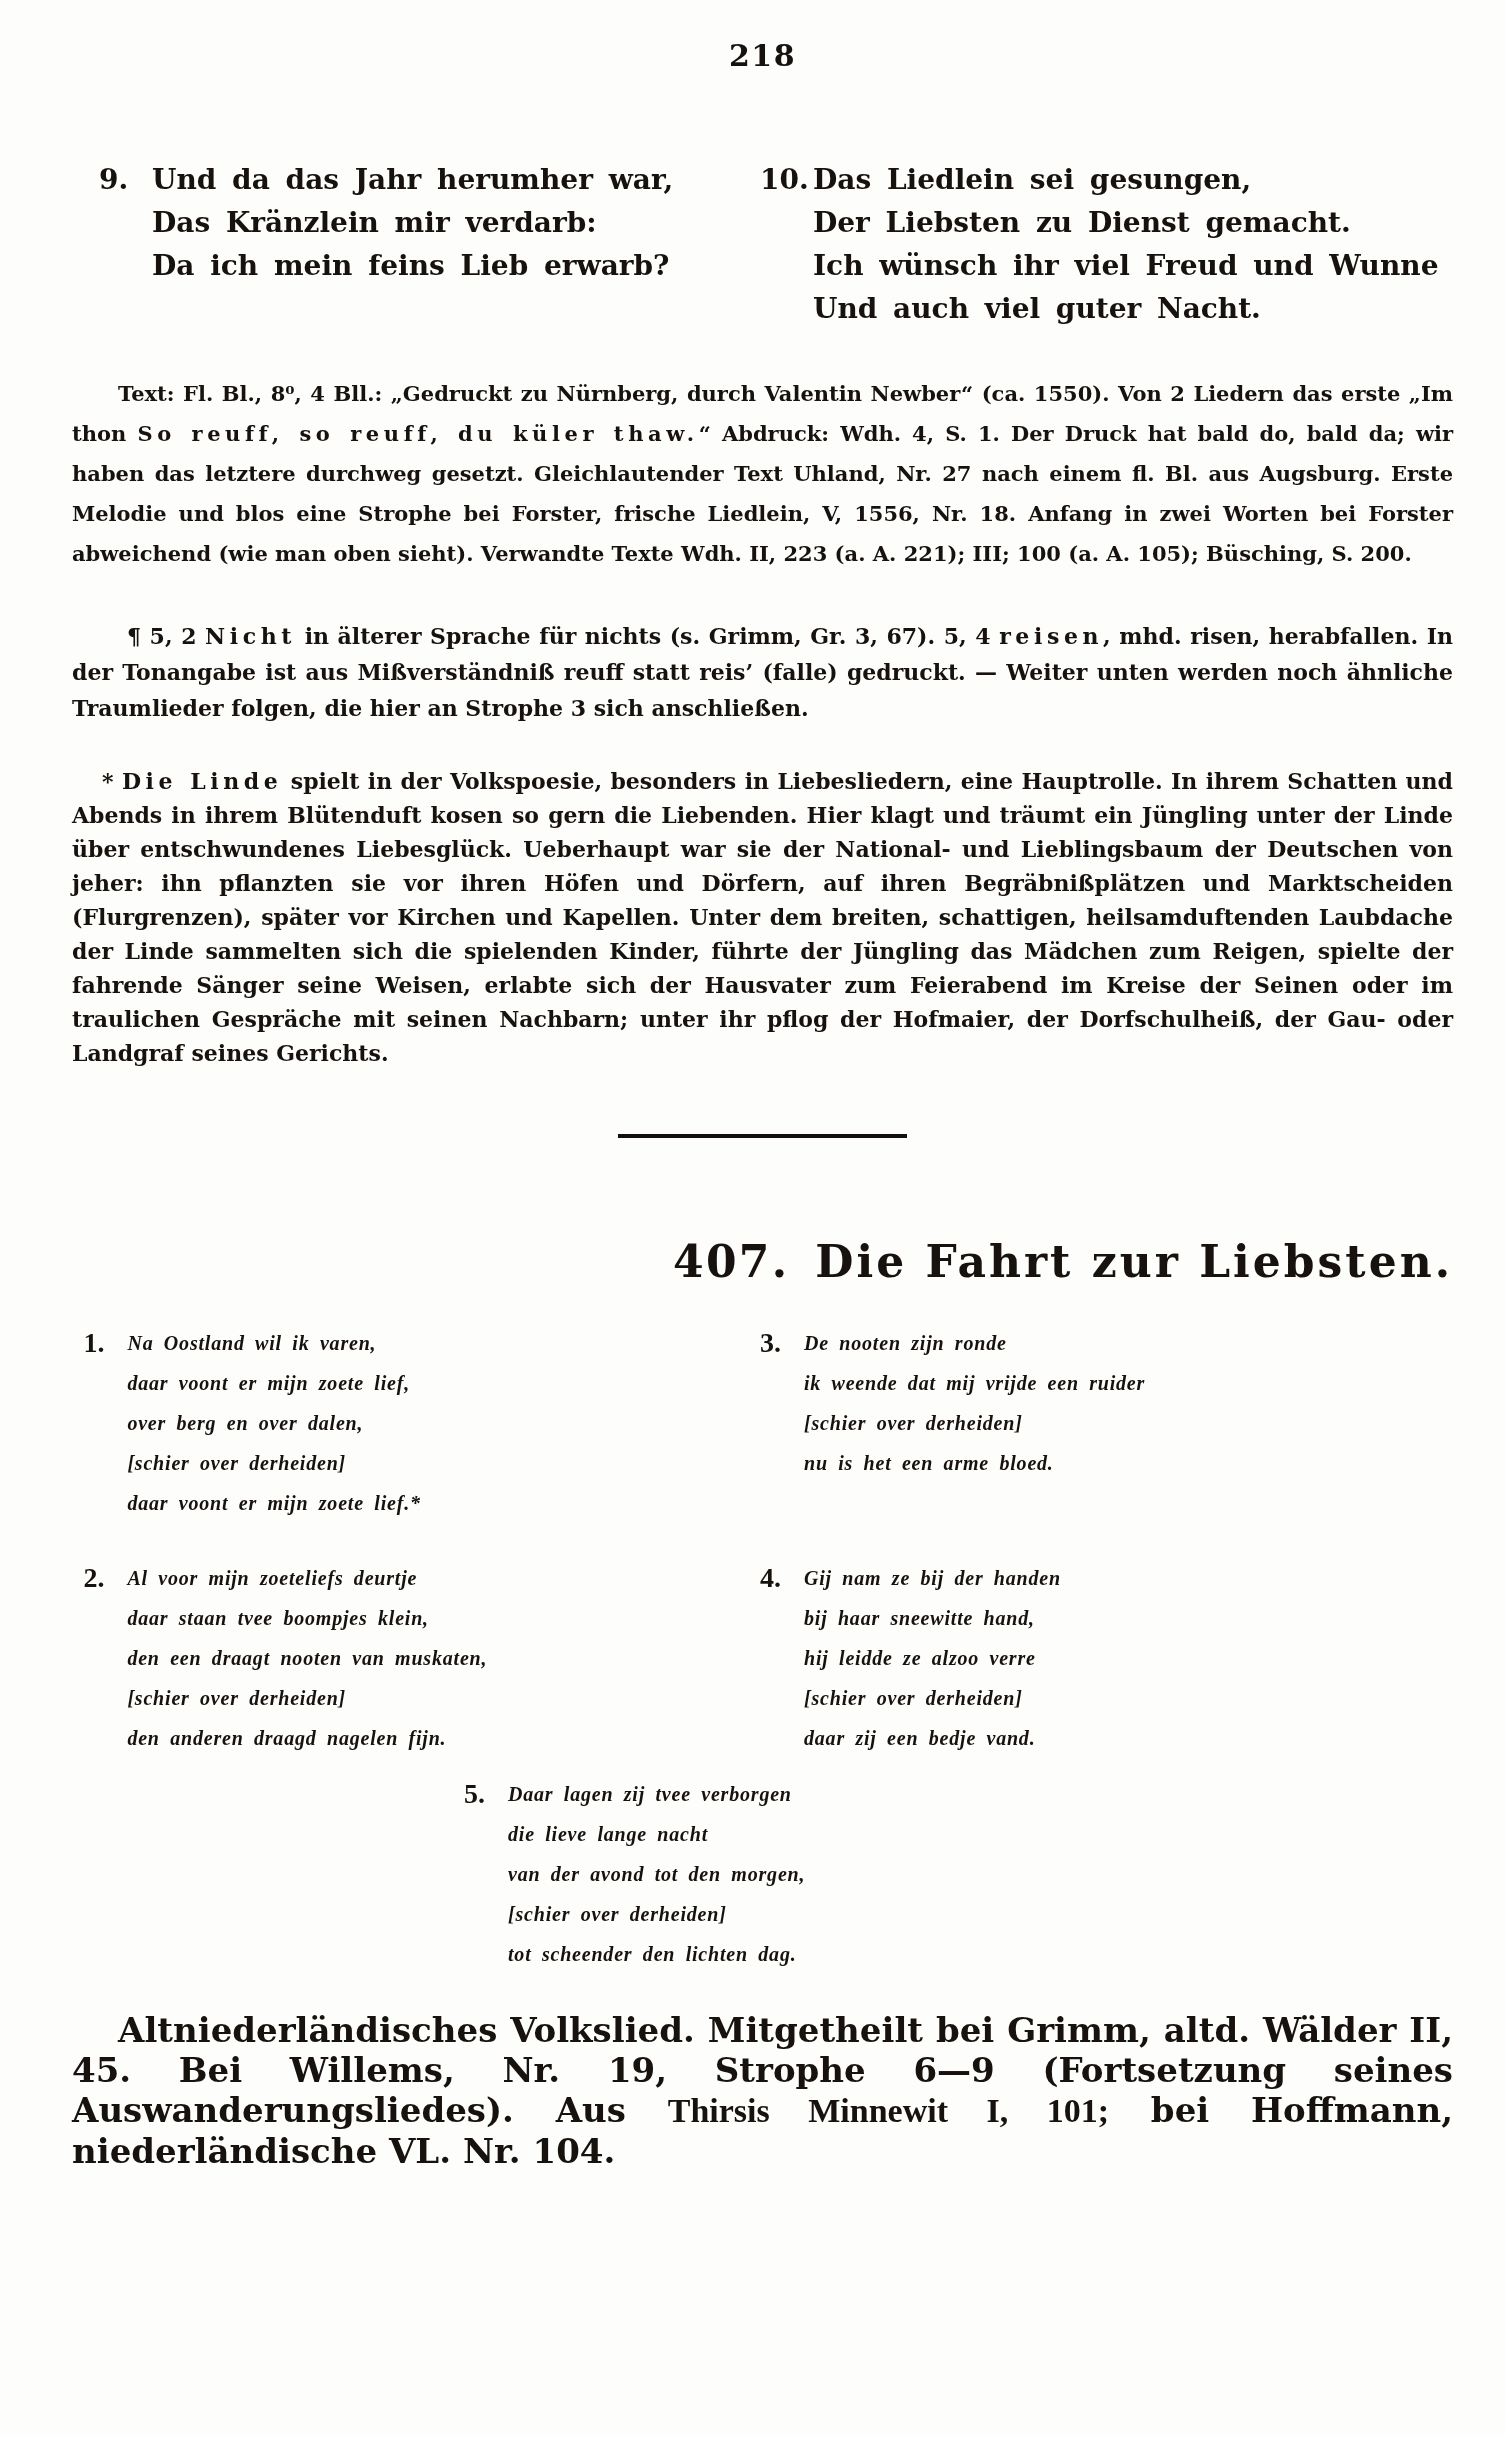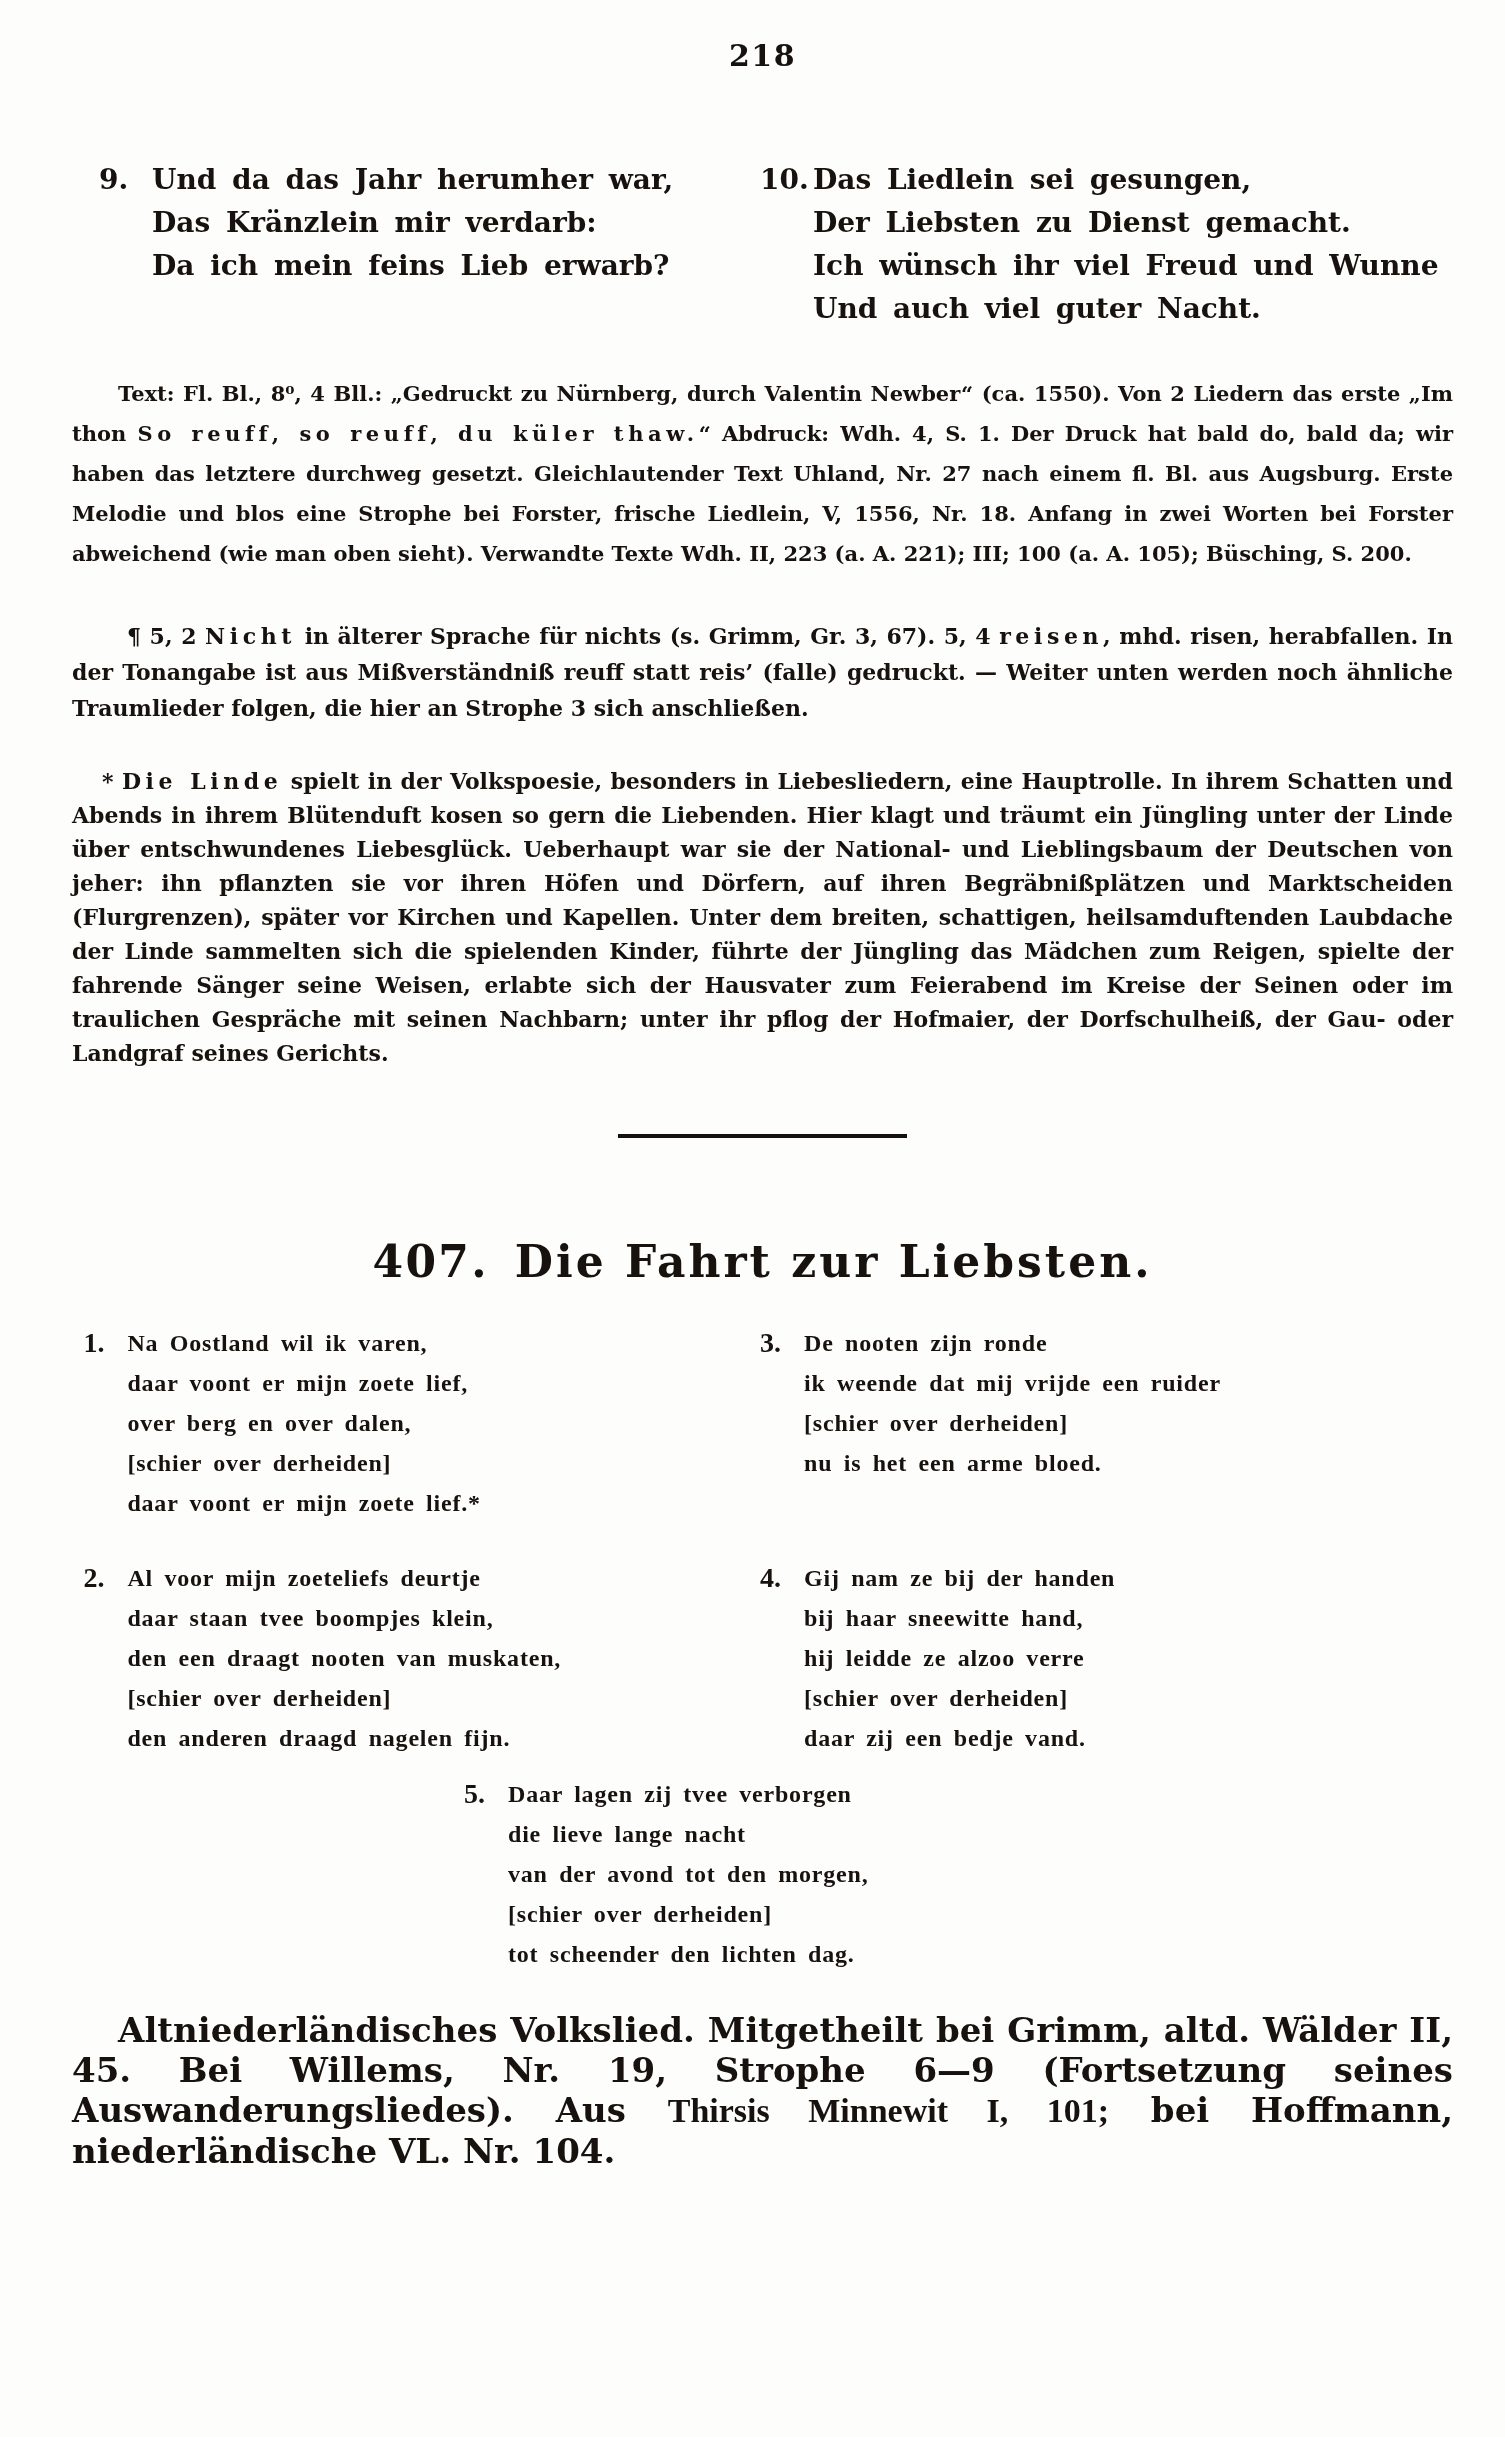--- a/index.html
+++ b/index.html
@@ -67,42 +67,42 @@
   .antiqua{font-family:"Liberation Serif", serif;font-weight:bold;}
   
   .rule{
     margin:64px auto 0;
     width:289px;height:3.8px;
     background:#15100c;
   }
   
   .heading{
     margin:97px 0 0;
-    text-align:center;
+    text-align:right;
     font-size:44px;line-height:53px;font-weight:bold;
   }
   .heading .num{margin-right:26px;letter-spacing:2.3px;}
   .heading .ttl{letter-spacing:3px;}
   
   .dutch-row{
     margin-top:35px;
     display:flex;
   }
   .dcol{width:688px;box-sizing:border-box;}
   .dcol.left{padding-left:11.4px;}
   .dcol.right{flex:1;}
   .dutch .vnum{
     min-width:44px;
     font-family:"Liberation Serif", serif;
     font-size:28px;line-height:40px;font-weight:bold;
   }
   .dutch .vline{
     font-family:"Liberation Serif", serif;
-    font-size:24px;line-height:40px;font-weight:bold;
-    word-spacing:4.6px;letter-spacing:0.8px;white-space:nowrap;
+    font-size:20px;line-height:40px;font-weight:bold;
+    word-spacing:4.6px;letter-spacing:0.8px;white-space:nowrap;font-style:italic;
   }
   .verse5wrap{
     margin-top:16.7px;
     padding-left:392px;
   }
   
   .note-footer{
     margin-top:36px;
     font-size:34px;line-height:40px;
     text-indent:46px;

